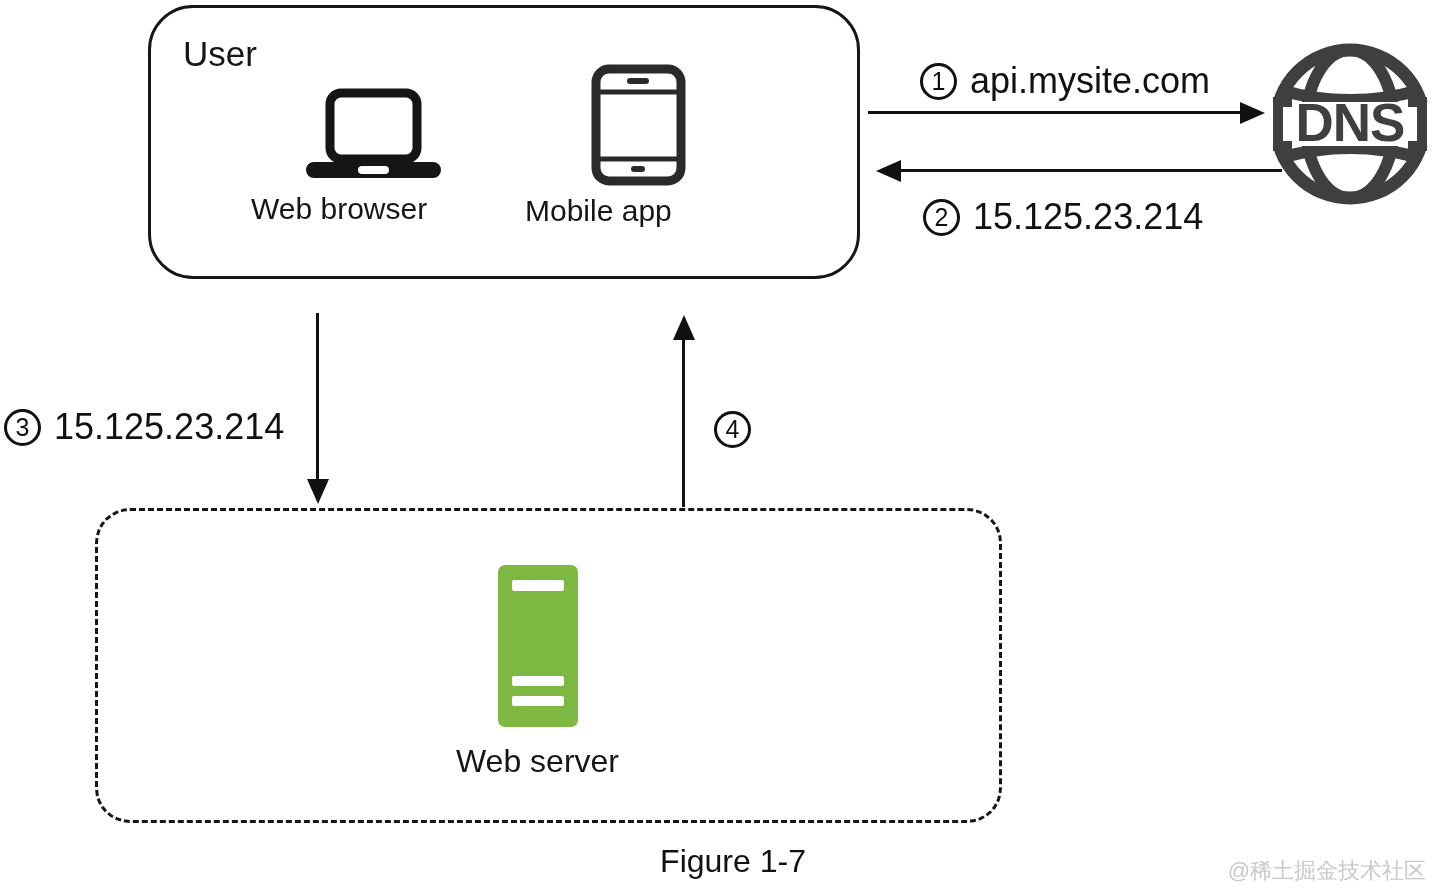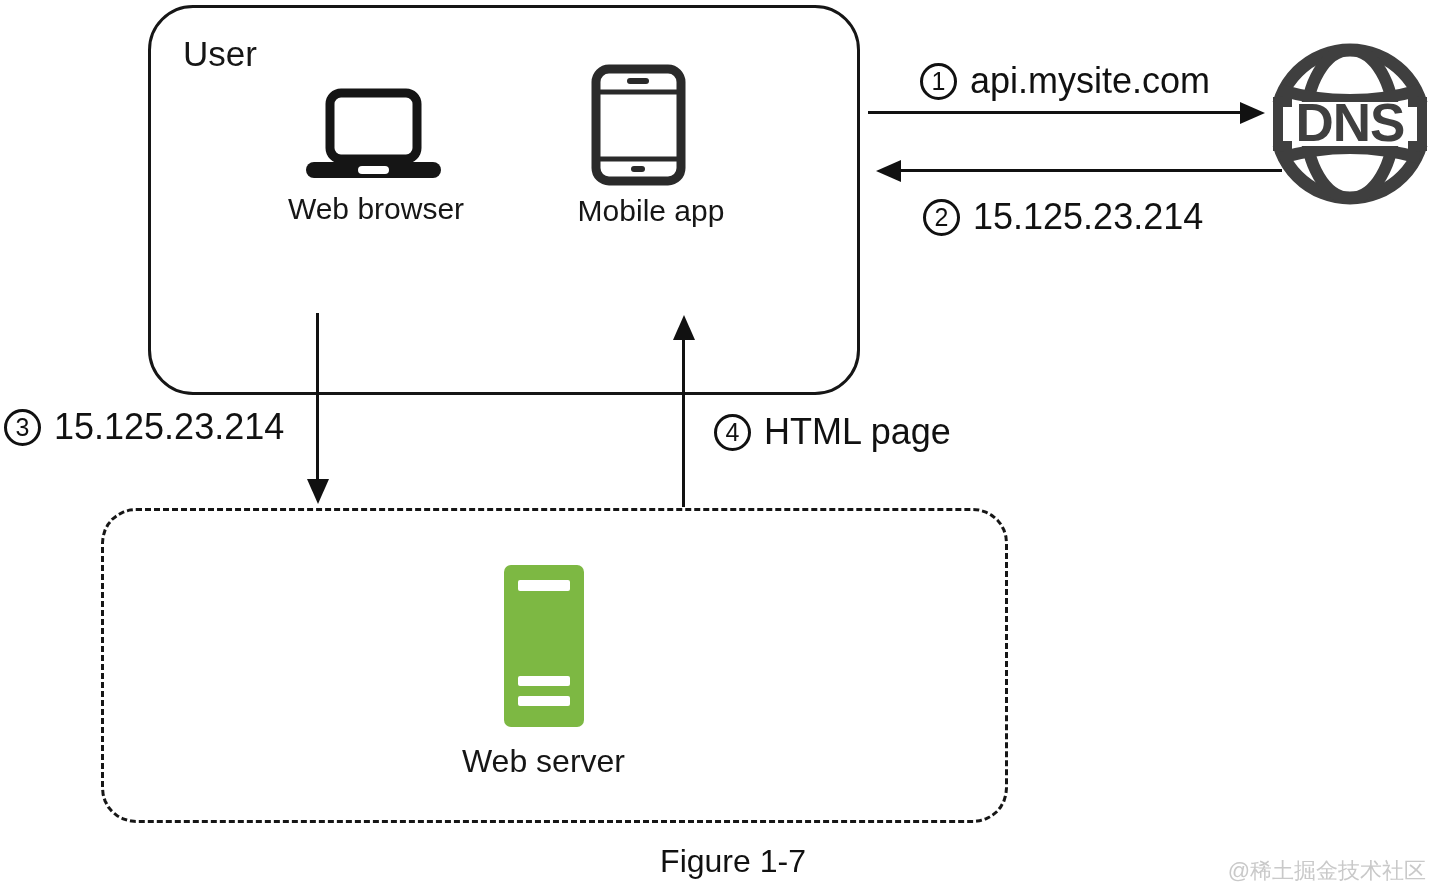--- a/index.html
+++ b/index.html
@@ -11,43 +11,43 @@
     font-family: "Liberation Sans", sans-serif;
     color: #111111;
     overflow: hidden;
   }
   .abs { position: absolute; }
 
   
   .user-box {
     position: absolute;
     left: 148px; top: 5px;
-    width: 712px; height: 390px;
+    width: 712px; height: 274px;
     border: 3px solid #161616;
     border-radius: 45px;
     background: #ffffff;
     box-sizing: border-box;
   }
   .user-title {
     position: absolute;
     left: 32px; top: 26px;
     font-size: 35px;
     color: #161616;
   }
   .device-label {
     position: absolute;
     font-size: 30px;
-    text-align: center;
+    text-align: left;
     color: #161616;
   }
 
   
   .server-box {
     position: absolute;
-    left: 101px; top: 508px;
+    left: 95px; top: 508px;
     width: 907px; height: 315px;
     border: 3px dashed #161616;
     border-radius: 35px;
     background: #ffffff;
     box-sizing: border-box;
   }
   .server-label {
     position: absolute;
     left: 307px; top: 232px;
     width: 265px;
@@ -136,21 +136,21 @@
     </svg>
     <div class="device-label" style="left:100px; top:184px; width:250px;">Web browser</div>
 
     <svg class="abs" style="left:440px; top:56px;" width="95" height="122" viewBox="0 0 95 122">
       <rect x="5" y="5" width="85" height="112" rx="13" fill="#ffffff" stroke="#2a2a2a" stroke-width="9"></rect>
       <line x1="9" y1="28" x2="86" y2="28" stroke="#2a2a2a" stroke-width="5"></line>
       <rect x="36" y="14" width="22" height="6" rx="3" fill="#2a2a2a"></rect>
       <line x1="9" y1="95" x2="86" y2="95" stroke="#2a2a2a" stroke-width="5"></line>
       <rect x="40" y="102" width="14" height="6" rx="3" fill="#2a2a2a"></rect>
     </svg>
-    <div class="device-label" style="left:390px; top:186px; width:220px;">Mobile app</div>
+    <div class="device-label" style="left:374px; top:186px; width:220px;">Mobile app</div>
   </div>
 
   <svg class="abs" style="left:1266px; top:40px;" width="168" height="168" viewBox="0 0 168 168">
     <circle cx="84" cy="84" r="74" fill="none" stroke="#3f3f3f" stroke-width="13"></circle>
     <ellipse cx="84" cy="84" rx="44" ry="74" fill="none" stroke="#3f3f3f" stroke-width="12"></ellipse>
     <path d="M 14 50 Q 84 70 154 50" fill="none" stroke="#3f3f3f" stroke-width="12"></path>
     <path d="M 14 118 Q 84 98 154 118" fill="none" stroke="#3f3f3f" stroke-width="12"></path>
     <rect x="0" y="62" width="168" height="44" fill="#ffffff"></rect>
     <path d="M 26 62 L 12 62 L 12 106 L 26 106" fill="none" stroke="#3f3f3f" stroke-width="10"></path>
     <path d="M 142 62 L 156 62 L 156 106 L 142 106" fill="none" stroke="#3f3f3f" stroke-width="10"></path>
@@ -183,21 +183,20 @@
     <span class="step-circle">3</span>
     <span>15.125.23.214</span>
   </div>
 
   <div>
     <div class="head-up" style="left:672.5px; top:315px;"></div>
     <div class="line-v" style="left:682px; top:338px; height:169px;"></div>
   </div>
   <div class="step-label" style="left:714px; top:411px;">
     <span class="step-circle">4</span>
-    <span>HTML page</span>
   </div>
 
   <div class="server-box">
     <svg class="abs" style="left:397px; top:52px;" width="86" height="166" viewBox="0 0 86 166">
       <rect x="3" y="2" width="80" height="162" rx="7" fill="#7DB843"></rect>
       <rect x="17" y="17" width="52" height="11" rx="2" fill="#ffffff"></rect>
       <rect x="17" y="113" width="52" height="10" rx="2" fill="#ffffff"></rect>
       <rect x="17" y="133" width="52" height="10" rx="2" fill="#ffffff"></rect>
     </svg>
     <div class="server-label">Web server</div>

